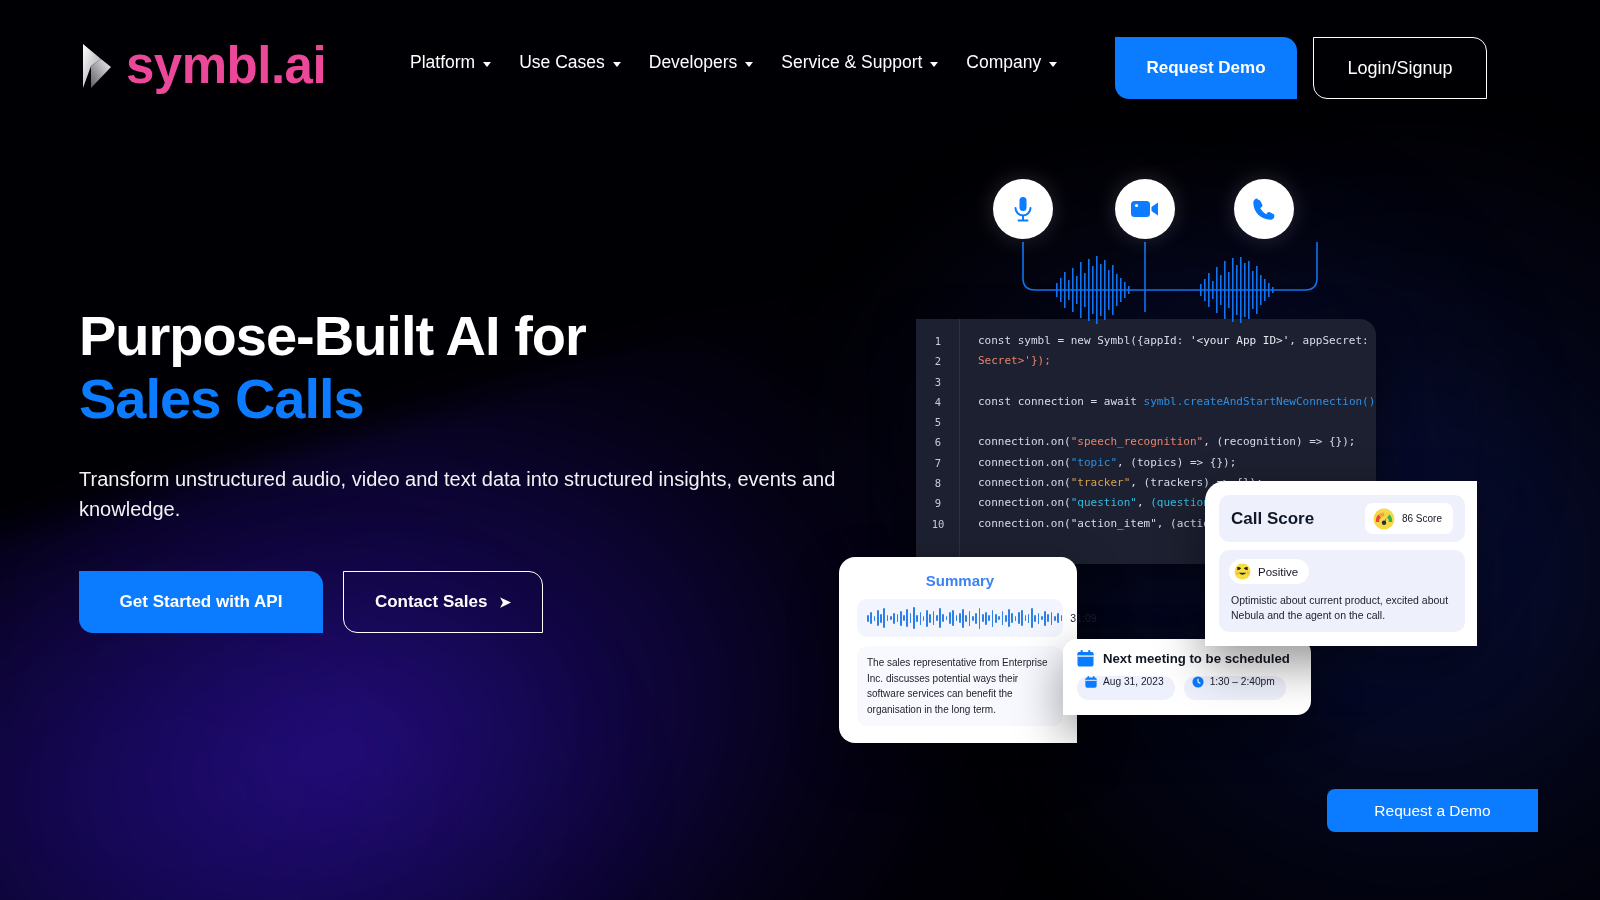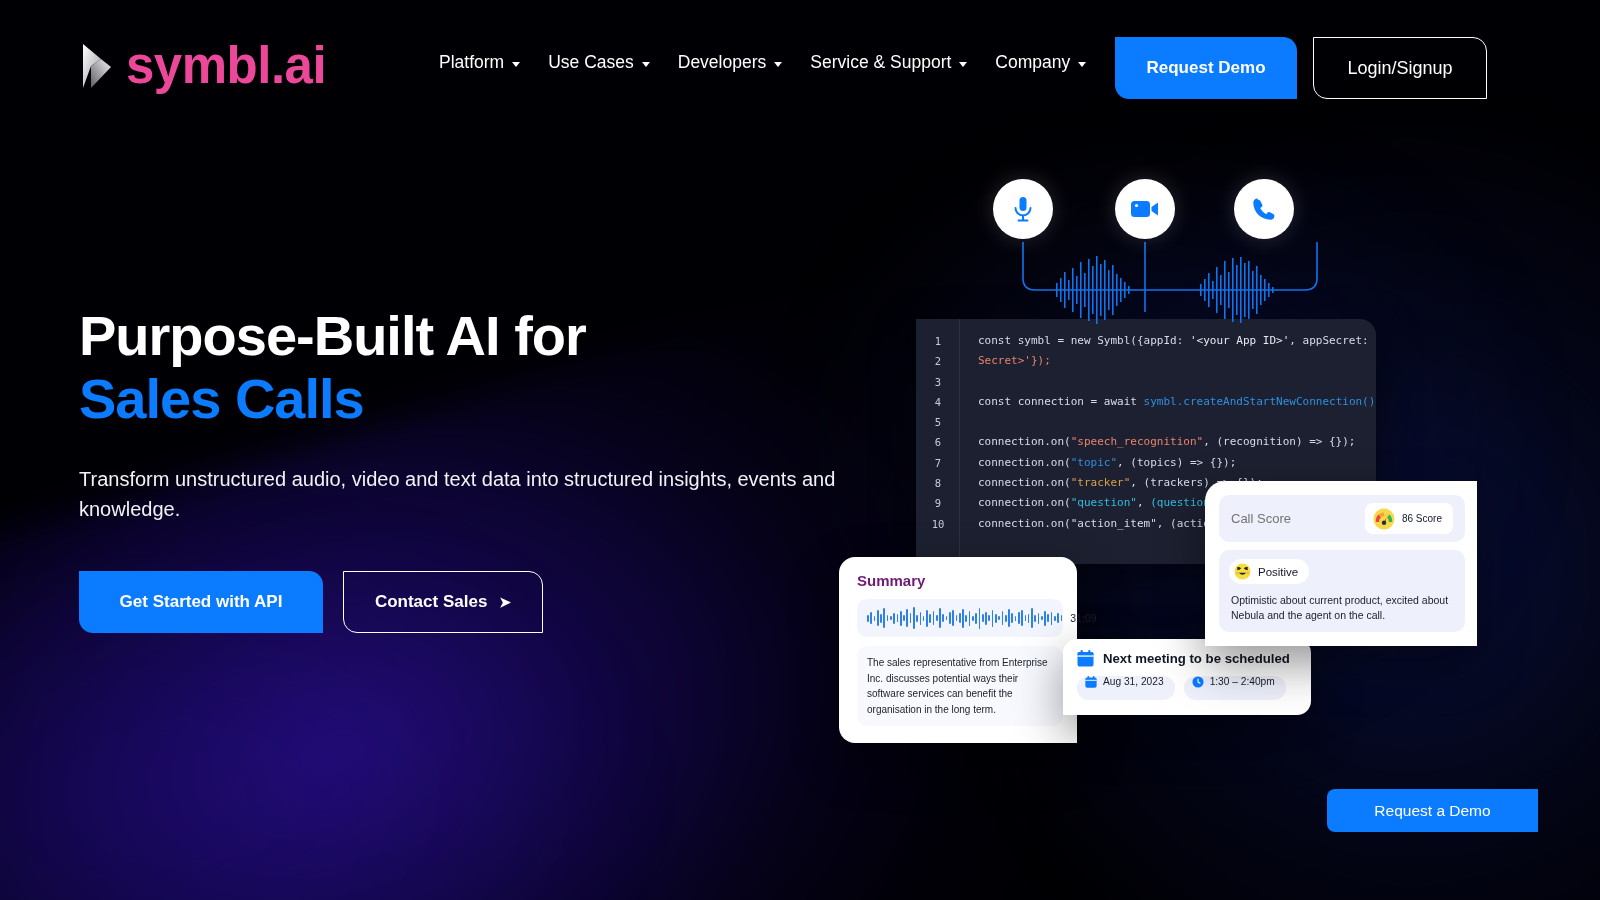--- a/index.html
+++ b/index.html
@@ -104,21 +104,21 @@
     display: flex;
     align-items: center;
     gap: 8px;
     padding: 0 14px;
     color: #ffffff;
     font-size: 17.5px;
     font-weight: 400;
     cursor: pointer;
     white-space: nowrap;
   }
-  .nav-item:first-child { padding-left: 0; margin-left: 29px; }
+  .nav-item:first-child { padding-left: 0; }
   .caret {
     width: 0; height: 0;
     border-left: 4.5px solid transparent;
     border-right: 4.5px solid transparent;
     border-top: 5.5px solid #ffffff;
     margin-top: 3px;
   }
 
   .btn-demo {
     position: absolute;
@@ -292,23 +292,23 @@
   .score-top {
     background: #eef1fb;
     border-radius: 10px;
     height: 47px;
     display: flex;
     align-items: center;
     padding: 0 12px;
     justify-content: space-between;
   }
   .score-label {
-    font-size: 13px;
-    font-weight: 400;
-    color: #737373;
+    font-size: 17px;
+    font-weight: 700;
+    color: #0f172a;
   }
   .score-pill {
     background: #ffffff;
     border-radius: 8px;
     height: 31px;
     display: flex;
     align-items: center;
     gap: 7px;
     padding: 0 11px 0 8px;
   }
@@ -341,22 +341,23 @@
   .card-summary {
     left: 839px; top: 557px;
     width: 238px; height: 186px;
     border-radius: 16px 16px 0 16px;
     padding: 15px 14px 12px 18px;
     z-index: 28;
   }
   .summary-title {
     font-size: 15px;
     font-weight: 700;
-    color: #701a75;
+    color: #3b82f6;
     margin-bottom: 10px;
+    text-align: center;
   }
   .wave-row {
     background: #f2f5fd;
     border-radius: 10px;
     height: 38px;
     display: flex;
     align-items: center;
     padding: 0 10px;
     gap: 8px;
   }

